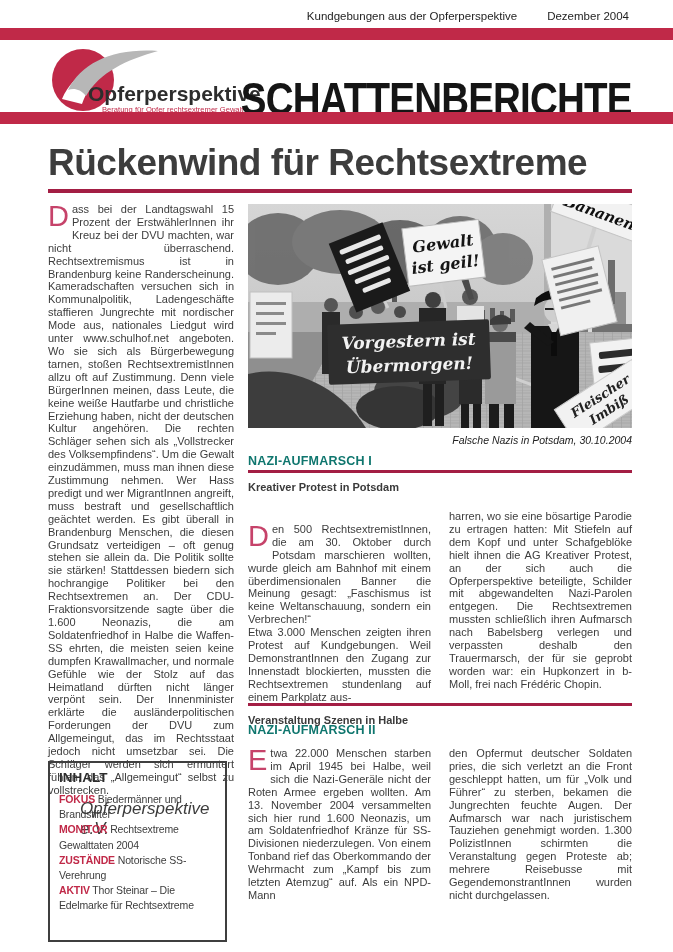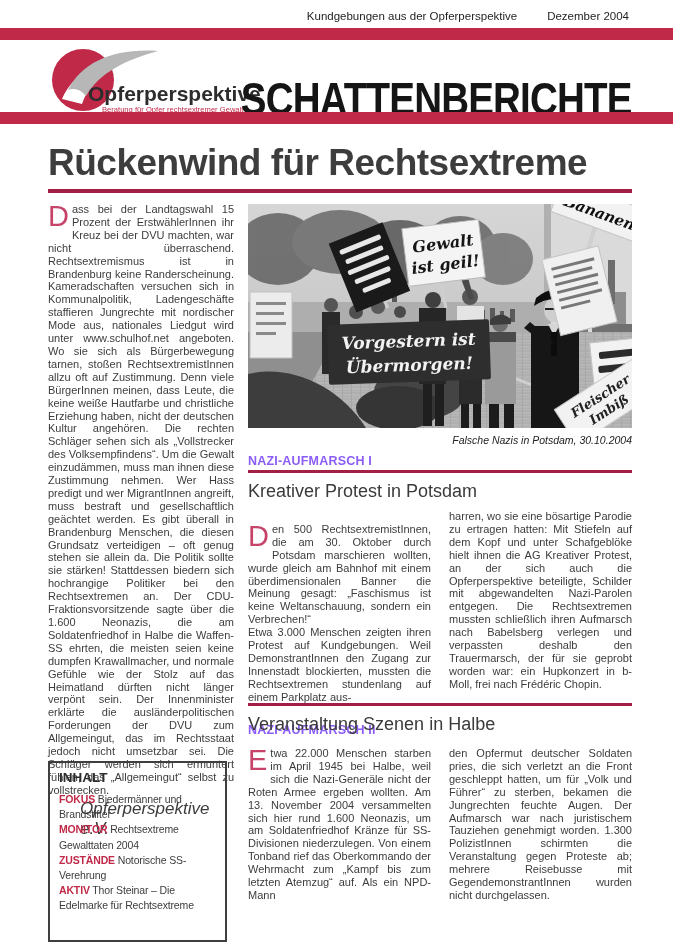--- a/index.html
+++ b/index.html
@@ -19,24 +19,24 @@
   #article-title{position:absolute;left:48px;top:142px;font-size:37px;font-weight:700;
     letter-spacing:-.5px;color:#3d3d3d;white-space:nowrap;}
   #title-rule{position:absolute;left:48px;top:189px;width:584px;height:4px;background:#a31e44;}
   .body-text{font-size:11px;line-height:12.9px;text-align:justify;color:#3c3c3c;}
   #left-column{position:absolute;left:48px;top:203px;width:186px;}
   .dropcap{float:left;font-size:29px;line-height:25px;padding:1px 3px 0 0;color:#c6436a;}
   #lead-signature{font-style:italic;margin-top:2px;font-size:17px;padding-left:32px;}
   #photo-frame{position:absolute;left:248px;top:204px;width:384px;height:224px;}
   #photo-caption{position:absolute;left:248px;top:434px;width:384px;text-align:right;
     font-style:italic;font-size:10.5px;color:#222222;}
-  .kicker{position:absolute;left:248px;font-size:12.5px;font-weight:700;color:#8b5cf6;
+  .kicker{position:absolute;left:248px;font-size:12.5px;font-weight:700;color:#0f766e;
     letter-spacing:.2px;}
   .kicker-rule{position:absolute;left:248px;width:384px;height:3px;background:#a31e44;}
-  .section-heading{position:absolute;left:248px;font-size:18px;font-weight:400;color:#3a3a3a;text-align:center;}
+  .section-heading{position:absolute;left:248px;font-size:11px;font-weight:700;color:#3a3a3a;text-align:center;}
   .cols{position:absolute;left:248px;width:384px;display:flex;gap:18px;}
   .cols .col{width:183px;}
   .preline{white-space:pre-line;}
   #inhalt-box{position:absolute;left:48px;top:761px;width:157px;border:2px solid #3f3f3f;
     padding:7px 9px 26px 9px;}
   #inhalt-title{font-size:13.5px;font-weight:700;color:#2d2d2d;margin-bottom:7px;}
   .inhalt-item{font-size:10.5px;line-height:15.2px;letter-spacing:-.15px;color:#3c3c3c;}
   .inhalt-label{font-weight:700;color:#c02948;}
   #kicker-1{top:454px;} #kicker-rule-1{top:470px;} #heading-1{top:481px;} #cols-1{top:510px;}
   #kicker-2{top:723px;} #kicker-rule-2{top:703px;} #heading-2{top:714px;} #cols-2{top:747px;}

